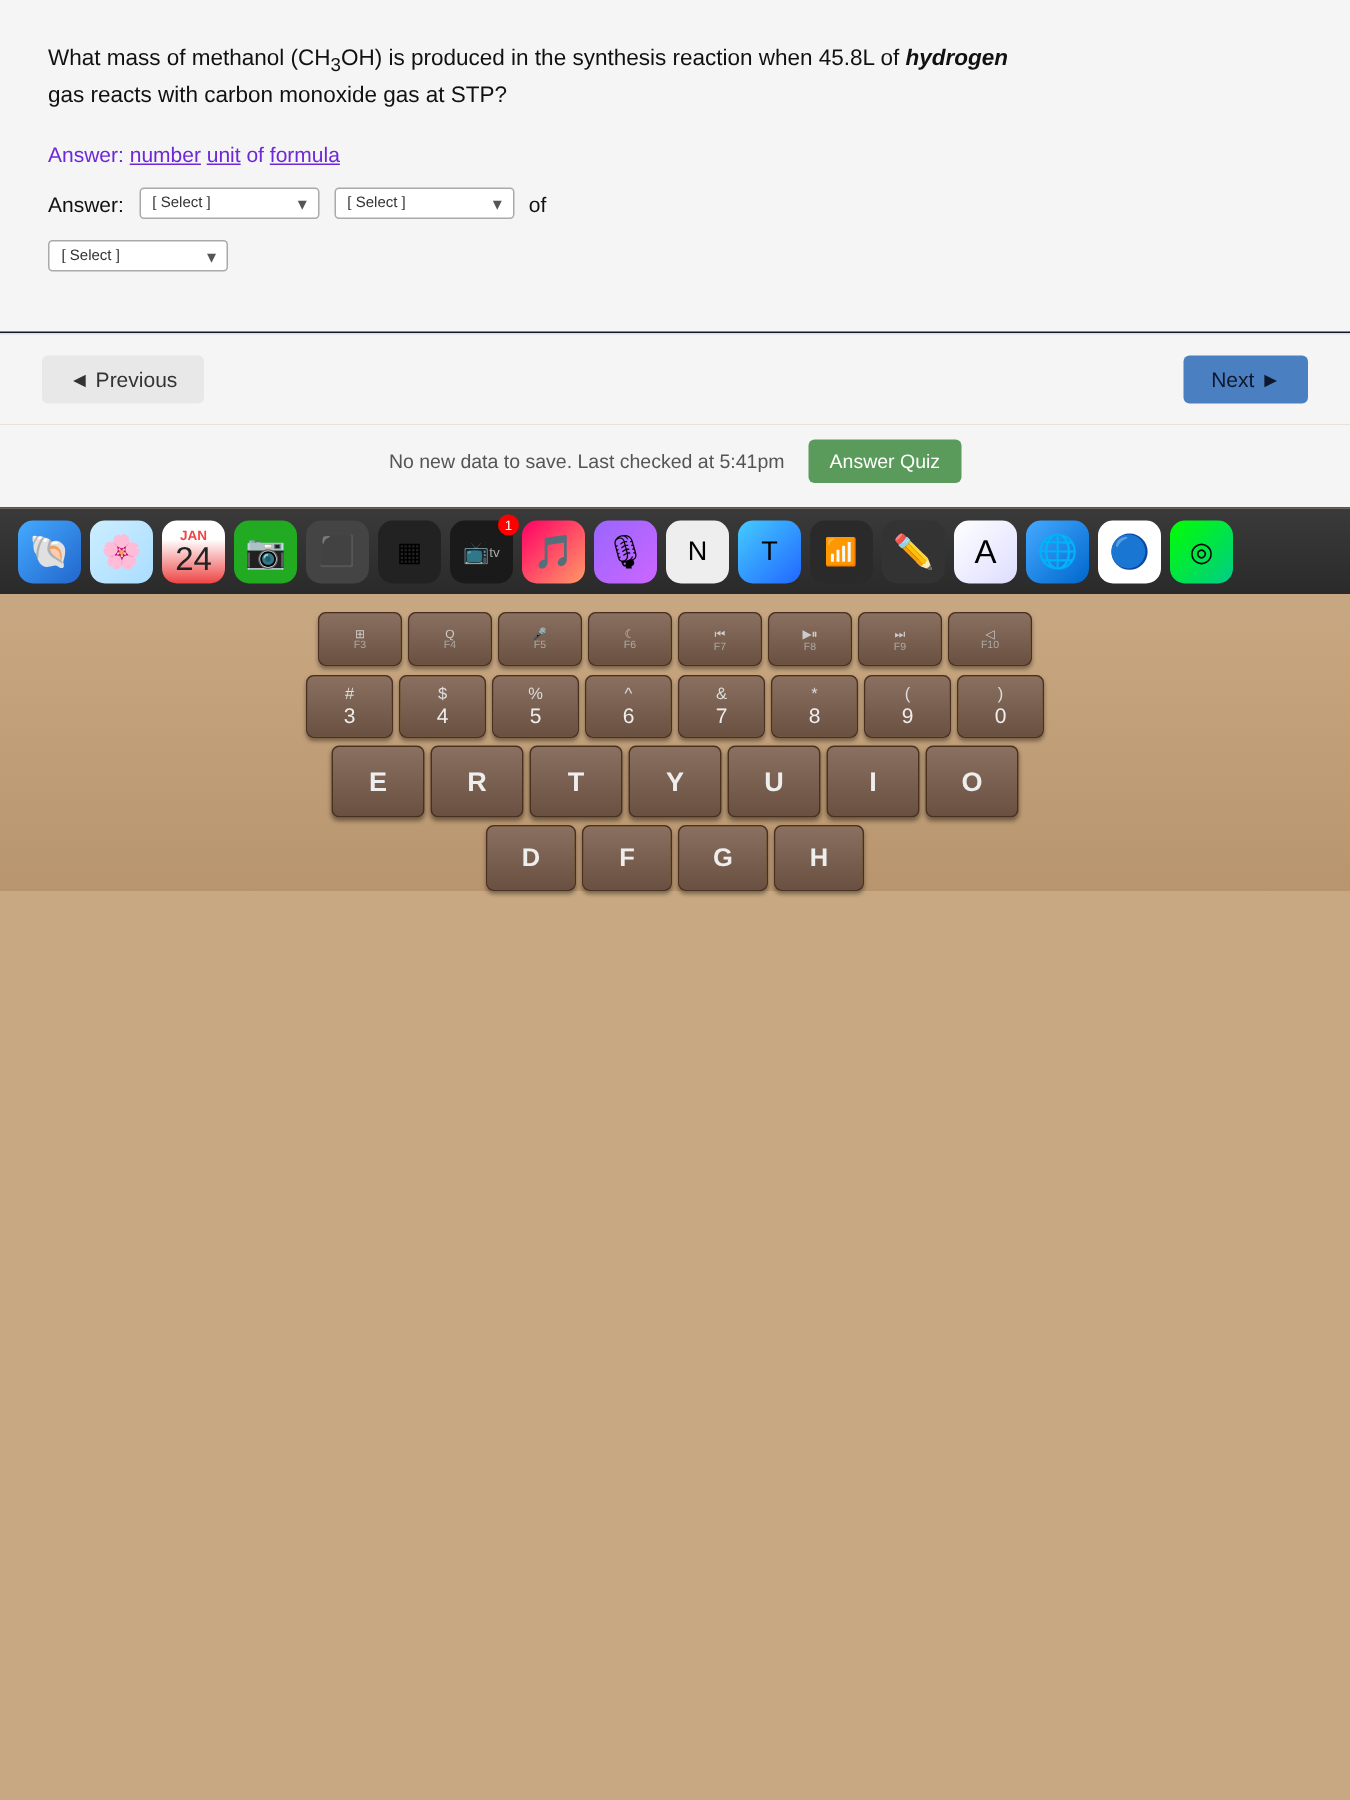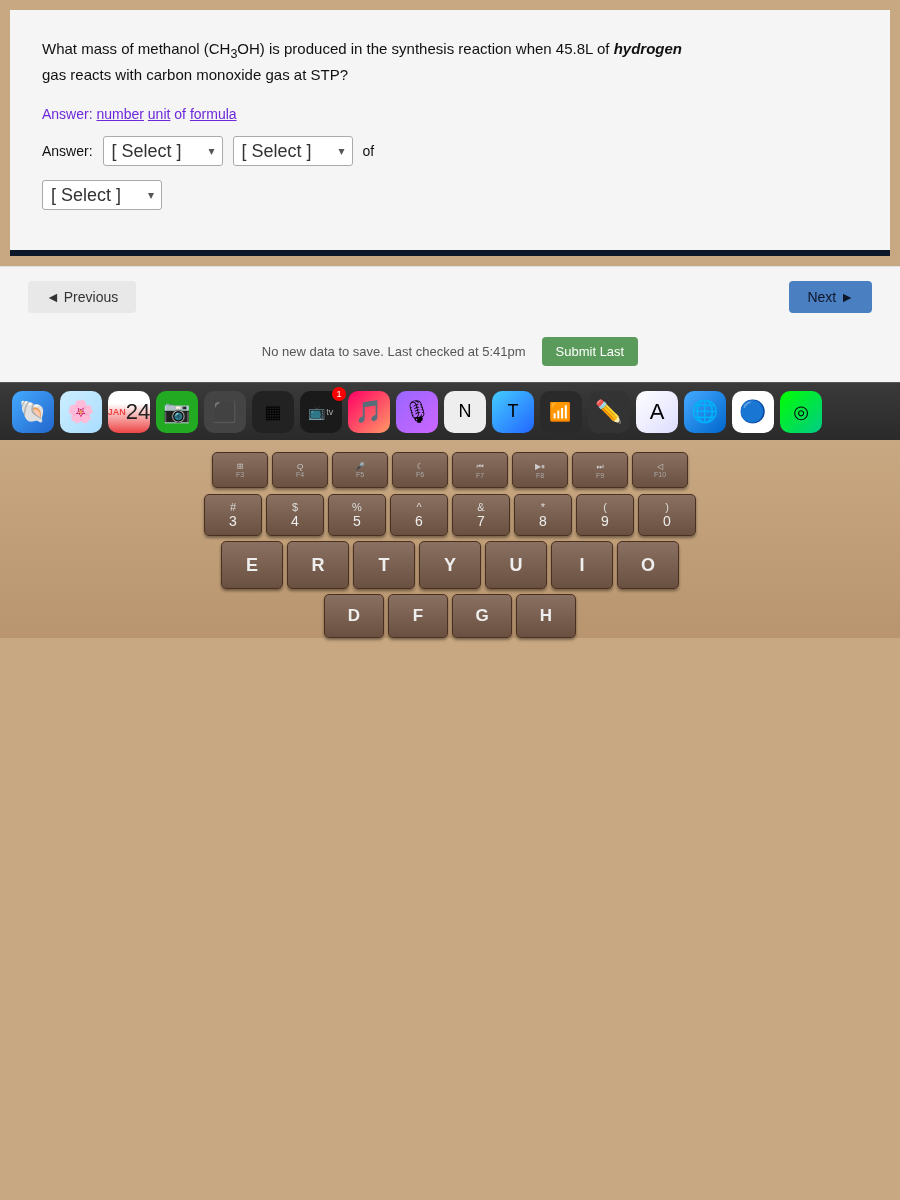--- a/index.html
+++ b/index.html
@@ -8,22 +8,22 @@
       height: 1200px;
       overflow: hidden;
       font-family: -apple-system, BlinkMacSystemFont, 'Helvetica Neue', Arial, sans-serif;
       background: #c8a882;
     }
 
     
     .quiz-container {
       background: #f5f5f5;
       padding: 28px 32px 20px 32px;
-      margin: 10px;
-      border-bottom: 6px solid #0f172a;
+      margin: 0;
+      border-bottom: 1px solid #0f172a;
     }
 
     .question-text {
       font-size: 15px;
       line-height: 1.5;
       color: #111;
       margin-bottom: 20px;
     }
 
     .question-text em {
@@ -61,21 +61,21 @@
       display: inline-block;
     }
 
     .select-wrapper select {
       appearance: none;
       -webkit-appearance: none;
       background: #fff;
       border: 1px solid #aaa;
       border-radius: 3px;
       padding: 4px 28px 4px 8px;
-      font-size: 18px;
+      font-size: 10px;
       color: #333;
       cursor: pointer;
       min-width: 120px;
     }
 
     .select-wrapper::after {
       content: '▾';
       position: absolute;
       right: 8px;
       top: 50%;
@@ -168,21 +168,21 @@
       align-items: center;
       justify-content: center;
       font-size: 22px;
       cursor: pointer;
       position: relative;
     }
 
     .dock-icon.calendar {
       background: linear-gradient(180deg, #fff 30%, #e44 100%);
       font-size: 10px;
-      flex-direction: row;
+      flex-direction: column;
     }
 
     .dock-icon.calendar .month { font-size: 9px; font-weight: 700; color: #e44; text-transform: uppercase; }
     .dock-icon.calendar .day { font-size: 22px; font-weight: 300; color: #222; line-height: 1; }
 
     .dock-badge {
       position: absolute;
       top: -4px;
       right: -4px;
       background: red;
@@ -354,21 +354,21 @@
 </div>
 
 <div class="nav-row">
   <button class="btn-prev">◄ Previous</button>
   <div class="progress-bar-area"></div>
   <button class="btn-next">Next ►</button>
 </div>
 
 <div class="status-row">
   <span class="status-text">No new data to save. Last checked at 5:41pm</span>
-  <button class="btn-submit">Submit Last</button>
+  <button class="btn-submit">Answer Quiz</button>
 </div>
 
 <div class="taskbar">
 
   <div class="dock-icon" style="background:linear-gradient(135deg,#4af,#26c);font-size:22px;">🐚</div>
   <div class="dock-icon" style="background:linear-gradient(135deg,#cef,#adf);font-size:22px;">🌸</div>
   <div class="dock-icon calendar">
     <span class="month">JAN</span>
     <span class="day">24</span>
   </div>

